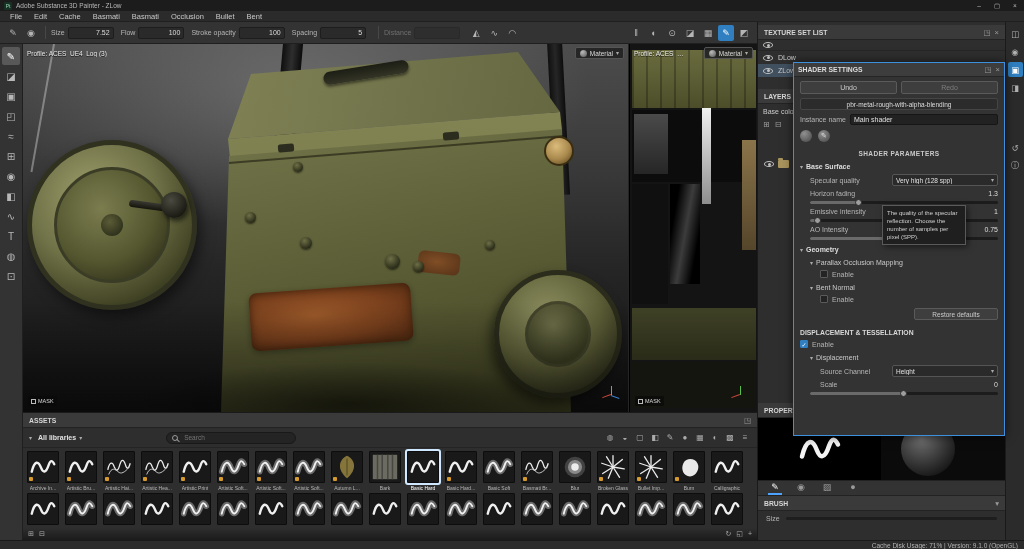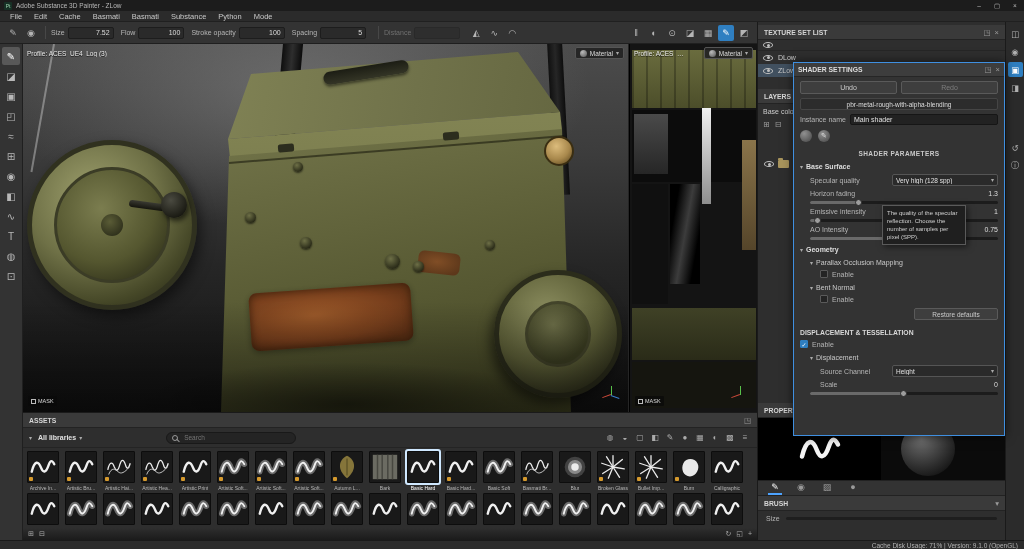--- a/index.html
+++ b/index.html
@@ -251,23 +251,23 @@
       <span class="win-btn">×</span>
     </div>
   </div>
 
   <div class="menu-bar">
       <span class="menu-item">File</span>
       <span class="menu-item">Edit</span>
       <span class="menu-item">Cache</span>
       <span class="menu-item">Basmati</span>
       <span class="menu-item">Basmati</span>
-      <span class="menu-item">Substance</span>
-      <span class="menu-item">Python</span>
-      <span class="menu-item">Mode</span>
+      <span class="menu-item">Occlusion</span>
+      <span class="menu-item">Bullet</span>
+      <span class="menu-item">Bent</span>
     </div>
 
   <div class="toolbar">
     <span style="display:flex">
         <span class="tb-icon">✎</span>
         <span class="tb-icon">◉</span>
       </span>
     <span class="tb-sep"></span>
     <span id="tb-params" style="display:flex">
         <span class="tb-param">

